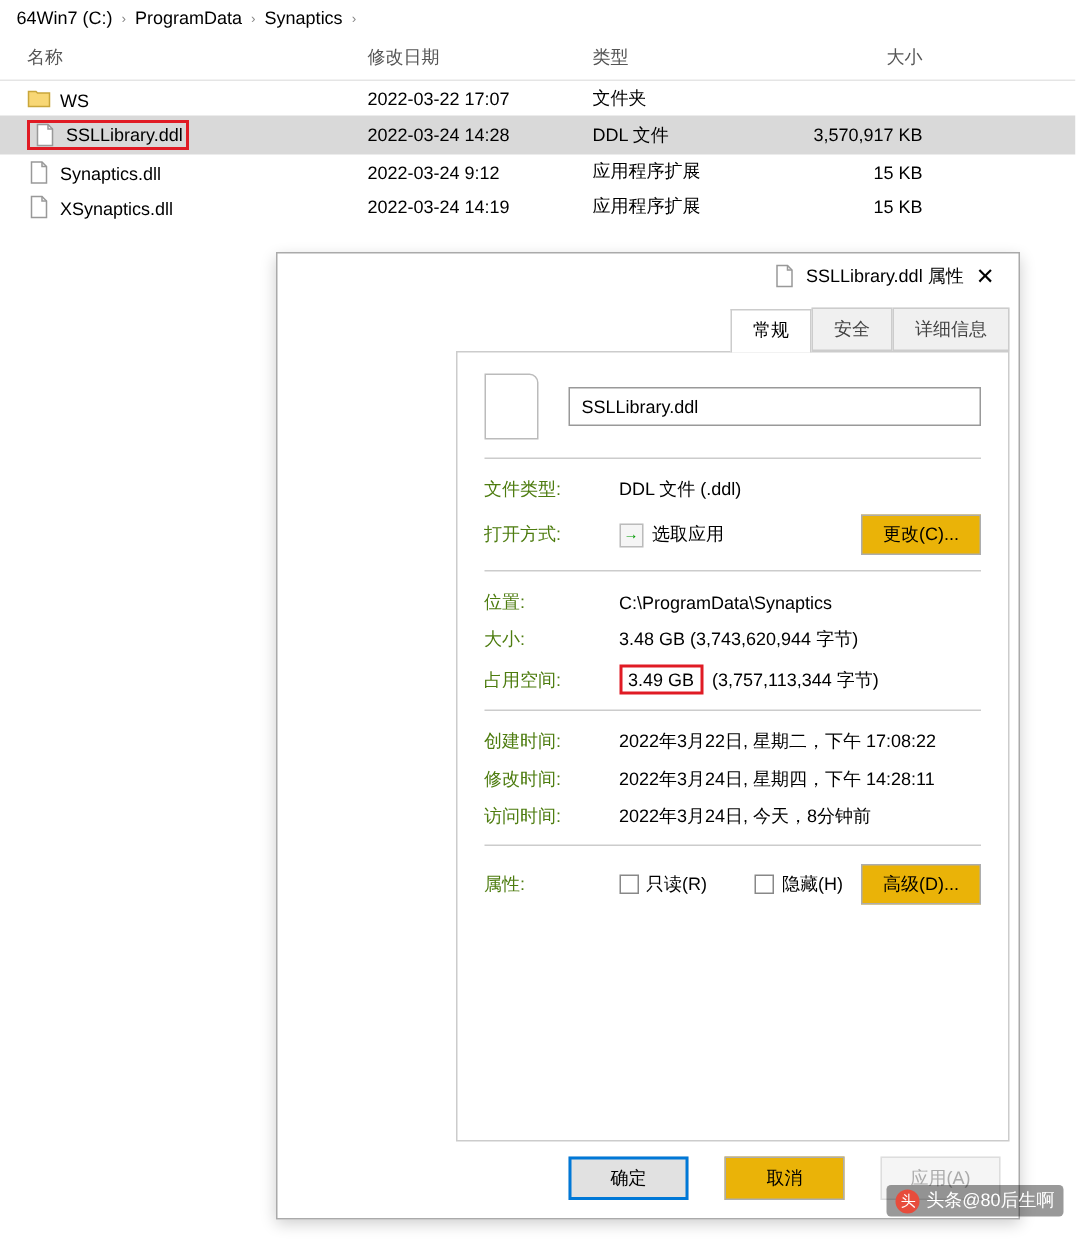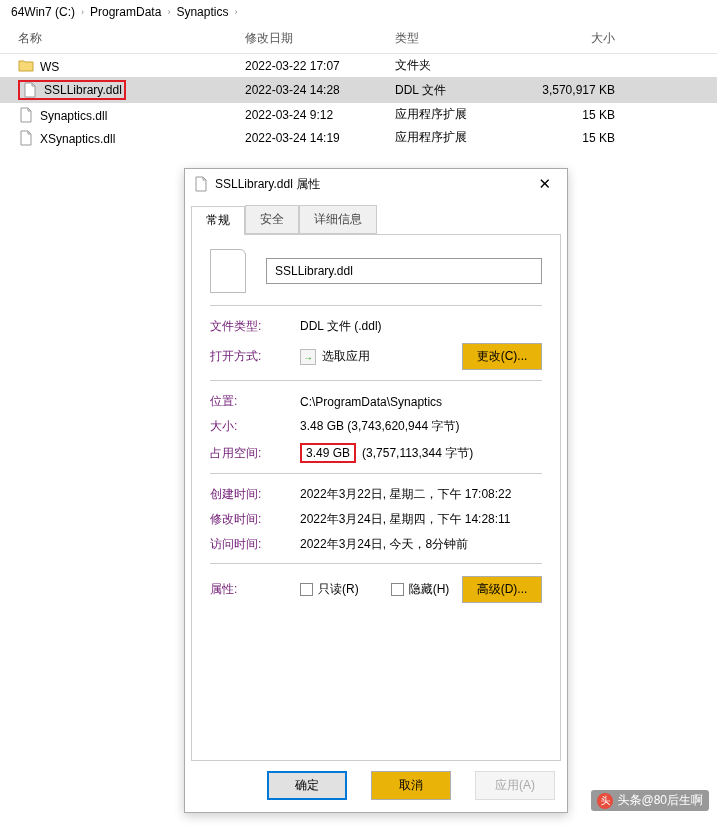--- a/index.html
+++ b/index.html
@@ -16,40 +16,40 @@
 .col-size { width: 120px; text-align: right; padding-right: 20px; }
 
 .file-row { display: flex; align-items: center; padding: 3px 0; font-size: 12px; color: #000; }
 .file-row.selected { background: #d9d9d9; }
 .file-row .col-name { display: flex; align-items: flex-end; gap: 6px; }
 .highlight-box { border: 2px solid #e01b24; padding: 0 2px; display: inline-flex; align-items: center; gap: 6px; }
 
 .file-icon, .folder-icon { width: 16px; height: 16px; display: inline-block; }
 .folder-icon svg, .file-icon svg { width: 16px; height: 16px; }
 
-.dialog { position: absolute; left: 184px; top: 168px; width: 384px; height: 645px; background: #fff; border: 1px solid #aaa; box-shadow: 0 3px 10px rgba(0,0,0,0.2); display: flex; flex-direction: column; }
+.dialog { position: absolute; left: 184px; top: 168px; width: 496px; height: 645px; background: #fff; border: 1px solid #aaa; box-shadow: 0 3px 10px rgba(0,0,0,0.2); display: flex; flex-direction: column; align-items: flex-end; }
 .titlebar { display: flex; align-items: center; padding: 6px 8px; font-size: 12px; }
 .titlebar .ti { display: flex; align-items: center; gap: 6px; flex: 1; }
 .titlebar .close { font-size: 15px; padding: 0 8px; cursor: pointer; }
 
 .tabstrip { display: flex; padding: 6px 6px 0 6px; font-size: 12px; }
 .tab { padding: 5px 14px; border: 1px solid #ccc; border-bottom: none; background: #fff; position: relative; top: 1px; }
 .tab.inactive { background: #f0f0f0; color: #444; border-bottom: 1px solid #ccc; top: 0; }
 .tab.active { z-index: 2; }
 
 .tabbody { flex: 1; border: 1px solid #ccc; margin: 0 6px; padding: 14px 18px; font-size: 12px; overflow: hidden; }
 
 .filehdr { display: flex; align-items: center; gap: 20px; margin-bottom: 12px; }
 .bigfileicon { width: 36px; height: 44px; border: 1px solid #bbb; border-top-right-radius: 6px; background: #fff; position: relative; }
 .filename-input { flex: 1; border: 1px solid #999; padding: 5px 8px; font-size: 12px; }
 
 hr.sep { border: none; border-top: 1px solid #ccc; margin: 10px 0 12px; }
 
 .kv { display: flex; align-items: center; margin: 8px 0; font-size: 12px; }
-.kv .k { width: 90px; color: #701a75; }
+.kv .k { width: 90px; color: #4d7c0f; }
 .kv .v { flex: 1; display: flex; align-items: center; gap: 6px; }
 
 .btn { background: #eab308; border: 1px solid #adadad; padding: 4px 10px; font-size: 12px; min-width: 80px; text-align: center; cursor: pointer; }
 .btn-primary { background: #e1e1e1; border: 2px solid #0078d7; }
 .btn-disabled { color: #aaa; border-color: #ddd; background: #f5f5f5; cursor: default; }
 
 .app-icon { width: 16px; height: 16px; background: #f5f5f5; border: 1px solid #bbb; display: inline-flex; align-items: center; justify-content: center; }
 .app-icon::after { content: "→"; color: #090; font-size: 10px; }
 
 .red-hl { border: 2px solid #e01b24; padding: 1px 4px; display: inline-block; }

